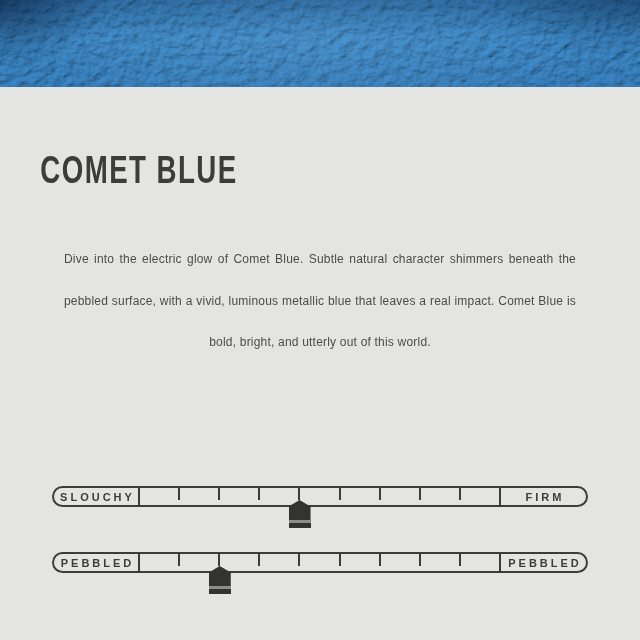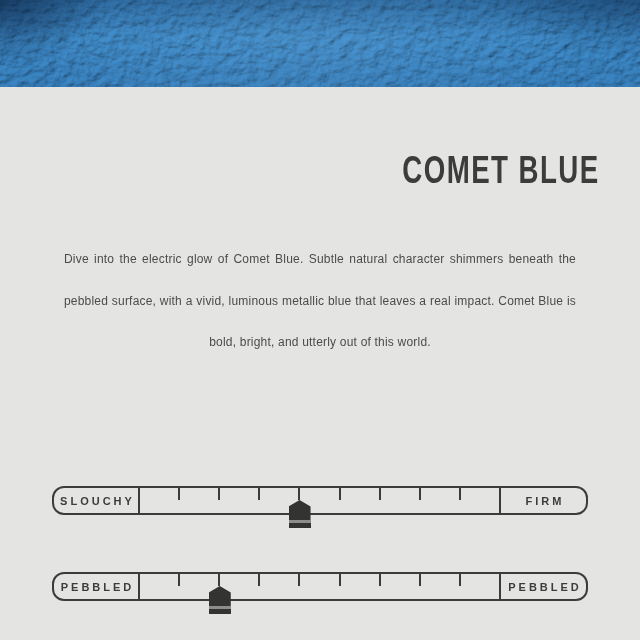--- a/index.html
+++ b/index.html
@@ -14,41 +14,41 @@
   .hero-overlay {
     position:absolute; inset:0; pointer-events:none;
     background:
       radial-gradient(150px 95px at 0% 0%, rgba(8,25,52,0.55), rgba(8,25,52,0) 70%),
       radial-gradient(220px 85px at 100% 0%, rgba(8,25,52,0.30), rgba(8,25,52,0) 70%),
       radial-gradient(420px 120px at 48% 45%, rgba(150,205,245,0.14), rgba(150,205,245,0) 70%),
       linear-gradient(180deg, rgba(8,35,72,0.34) 0%, rgba(8,35,72,0.06) 42%, rgba(12,45,90,0.14) 100%);
   }
 
   
-  .title-wrap { position:absolute; top:151px; left:0; width:640px; text-align:right; }
+  .title-wrap { position:absolute; top:151px; left:0; width:640px; text-align:left; }
   .title {
     display:inline-block; font-size:39px; line-height:38px; font-weight:700;
     letter-spacing:2px; color:#3c3c3c; white-space:nowrap;
     transform:scaleX(0.71); transform-origin:50% 50%;
   }
 
   
   .desc {
     position:absolute; top:227px; left:64px; width:512px;
     font-size:12px; line-height:41.5px; letter-spacing:0.2px; color:#4b4b4b;
     text-align:justify; text-align-last:center;
   }
 
   
   .slider {
-    position:absolute; left:52px; width:536px; height:29px; box-sizing:border-box;
+    position:absolute; left:52px; width:536px; height:21px; box-sizing:border-box;
     border:2px solid #3c3c3c; border-radius:12px; display:flex;
   }
   .slider.s0 { top:486px; }
-  .slider.s1 { top:572px; }
+  .slider.s1 { top:552px; }
   .cell { display:flex; align-items:center; justify-content:center; box-sizing:border-box; }
   .cell.left  { width:86px; border-right:2px solid #3c3c3c; }
   .cell.right { width:87px; border-left:2px solid #3c3c3c;text-align:right; }
   .lbl {
     font-size:11px; font-weight:700; letter-spacing:3px; color:#3c3c3c;
     padding-left:3px; white-space:nowrap;
   }
   .track {
     flex:1; position:relative; display:flex;
     justify-content:space-evenly; align-items:flex-start;

